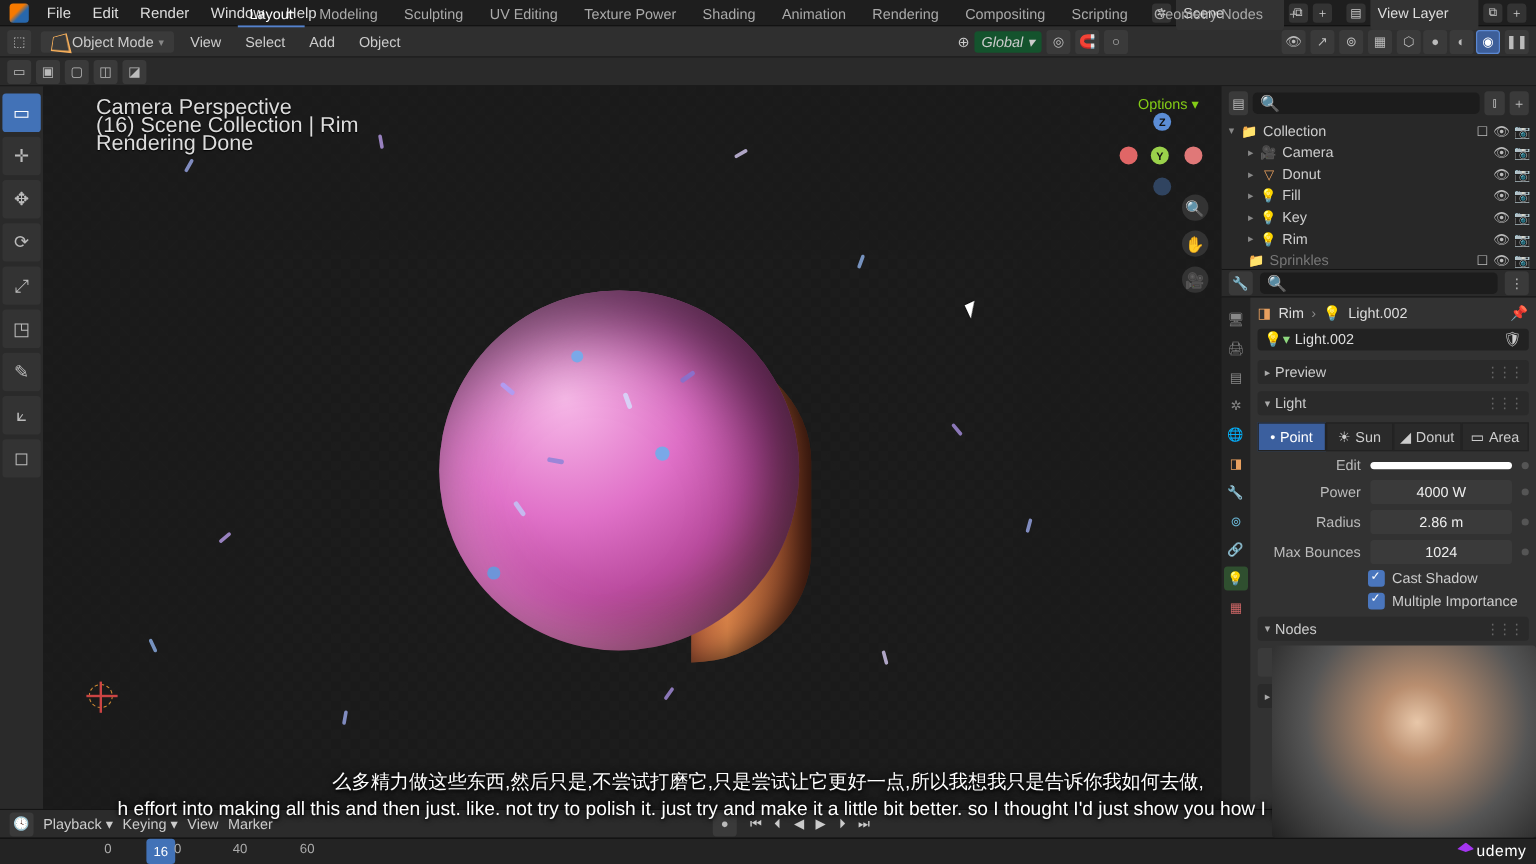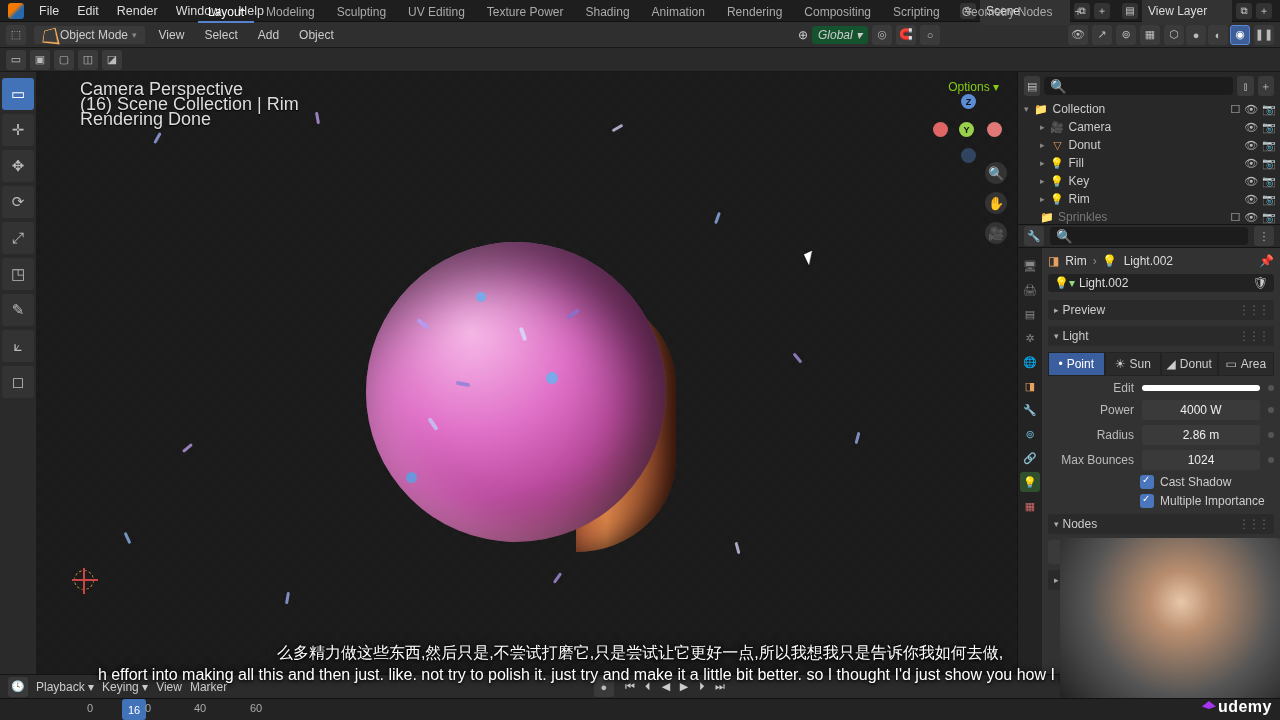--- a/index.html
+++ b/index.html
@@ -98,21 +98,21 @@
   .tl-play .b { width:16px; height:16px; display:flex; align-items:center; justify-content:center; color:#ccc; font-size:11px; }
   .tl-right { display:flex; gap:6px; align-items:center; }
   .tl-right .fld { background:#222; padding:2px 8px; border-radius:3px; font-size:11px; display:flex; gap:6px; }
   .tl-right .fld .l { color:#888; }
   .frames { height:22px; background:#232323; position:relative; border-top:1px solid #111; }
   .frame-lbl { position:absolute; top:3px; font-size:11px; color:#aaa; transform:translateX(-50%); }
   .playhead { position:absolute; top:0; bottom:0; width:24px; background:#4272b7; color:#fff; font-size:11px; text-align:center; line-height:22px; border-radius:3px; transform:translateX(-50%); }
 
   .subtitle { position:absolute; bottom:34px; left:0; right:0; text-align:center; color:#fff; font-size:16px; text-shadow:0 1px 3px #000,0 0 6px #000; line-height:22px; padding:0 18px; }
   .webcam { position:absolute; right:0; bottom:22px; width:220px; height:160px; background:radial-gradient(circle at 55% 40%,#e8c7a9 0%,#b98e6f 20%,#555 60%,#222 100%); border-radius:3px; z-index:5; }
-  .udemy { position:absolute; right:8px; bottom:4px; color:#fff; font-size:16px; font-weight:700; letter-spacing:.5px; z-index:6; }
+  .udemy { position:absolute; right:8px; bottom:4px; color:#fff; font-size:13px; font-weight:400; letter-spacing:.5px; z-index:6; }
   .udemy-hat { display:inline-block; width:14px; height:10px; background:#a435f0; clip-path:polygon(50% 0,100% 55%,50% 80%,0 55%); margin-right:2px; vertical-align:1px; }
 
   .particle { position:absolute; width:3px; height:12px; border-radius:2px; opacity:.8; }
   .mouse-cursor { position:absolute; width:12px; height:18px; pointer-events:none; }
   .mouse-cursor::before { content:""; position:absolute; left:0; top:0; border-left:9px solid #fff; border-bottom:12px solid transparent; filter:drop-shadow(0 0 1px #000); transform:rotate(-25deg); }
 </style>
 </head>
 <body>
 
 <div class="topbar">

